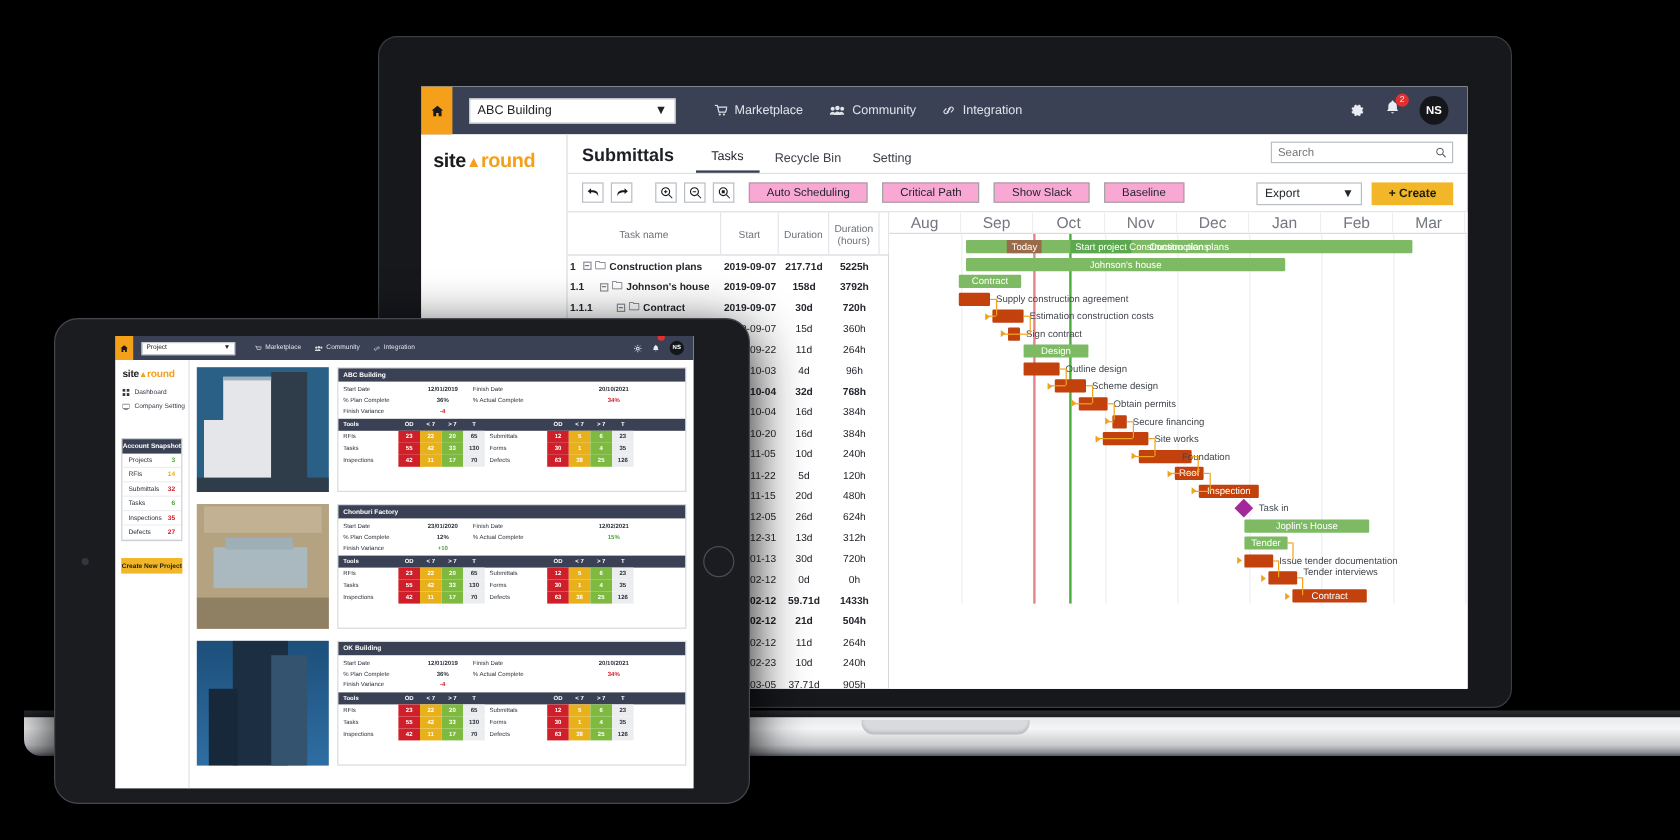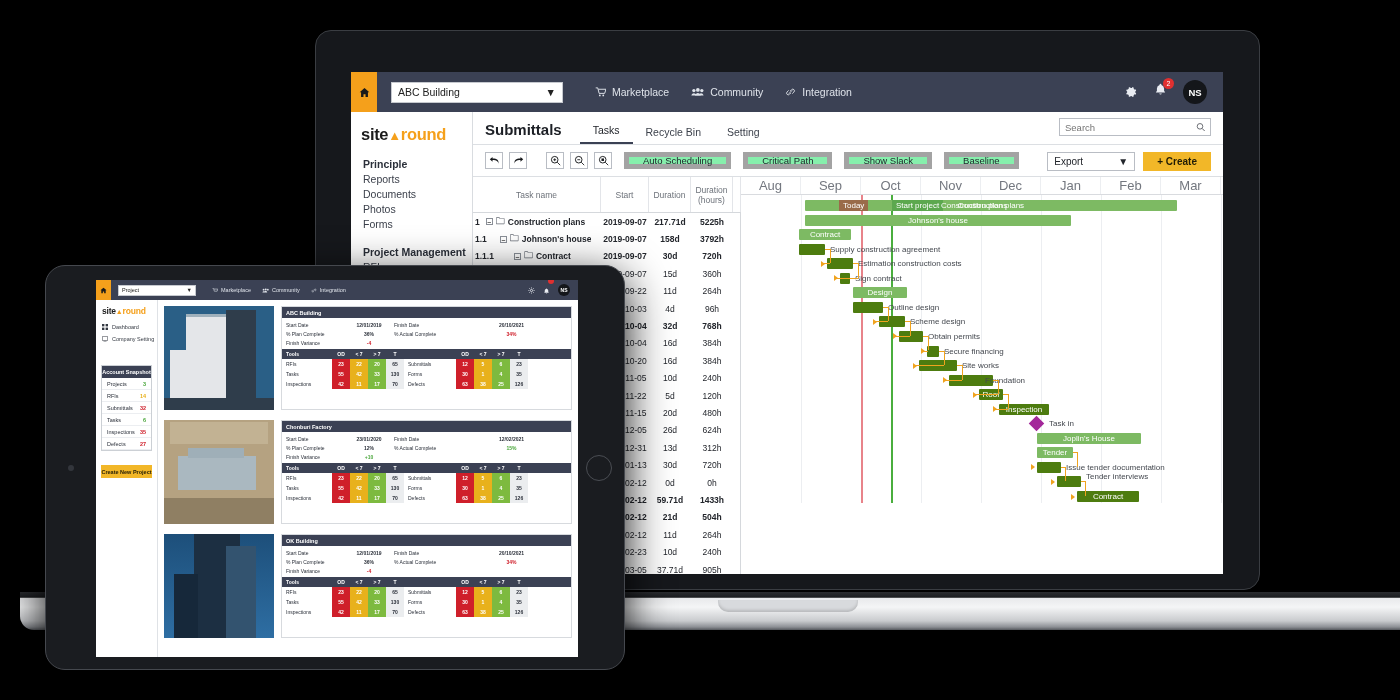--- a/index.html
+++ b/index.html
@@ -70,21 +70,21 @@
   .tab.active { color:#1c1f25; border-bottom:2px solid #3b4154; font-weight:normal;}
   .searchbox { position:absolute; right:12px; top:6px; width:152px; height:18px;
     border:1px solid #b9bdc4; display:flex; align-items:center; padding:0 5px; }
   .searchbox input { border:0; outline:0; font-size:9.5px; width:100%; color:#444;
     font-family:"Liberation Sans", sans-serif; background:transparent;}
 
   .toolbar { display:flex; align-items:center; gap:6px; padding:7px 12px; position:relative; }
   .tbtn { width:18px; height:17px; border:1px solid #b9bdc4; background:#fff;
     display:flex; align-items:center; justify-content:center; font-size:10px; color:#222; }
   .tsep { width:7px; }
-  .gbtn { height:17px; background:#86efac; border:5px solid #a3a3a3; font-size:9.5px;
+  .gbtn { height:17px; background:#f9a8d4; border:1px solid #a3a3a3; font-size:9.5px;
     color:#21252c; display:flex; align-items:center; justify-content:center; padding:0 14px;
     margin-left:6px; }
   .right-tools { position:absolute; right:12px; top:7px; display:flex; align-items:center; gap:8px;}
   .export { width:88px; height:19px; border:1px solid #b9bdc4; background:#fff;
     font-size:10px; color:#23262c; display:flex; align-items:center; justify-content:space-between;
     padding:0 6px; }
   .create { height:19px; background:#f2b728; color:#221d06; font-size:10px; font-weight:bold;
     display:flex; align-items:center; padding:0 14px; }
 
   
@@ -114,21 +114,21 @@
   .yearrow div { font-size:8.5px; color:#73777f; display:flex; align-items:center; justify-content:center;
     border-right:1px solid #e1e3e7; }
   .monthrow { height:18px; display:flex; border-bottom:1px solid #d9dbdf; }
   .monthrow div { font-size:13px; color:#73777f; display:flex; align-items:center;
     justify-content:center; border-right:1px solid #eceef1; }
   .plot { position:relative; height:308px; }
   .vline { position:absolute; top:0; bottom:0; width:1px; background:#eceef1; }
   .bar { position:absolute; height:11px; border-radius:1px; display:flex; align-items:center;
     justify-content:center; font-size:8px; color:#fff; white-space:nowrap; }
   .bar.summary { background:#7dba63; }
-  .bar.task { background:#4d7c0f; }
+  .bar.task { background:#c2410c; }
   .bar-label-out { position:absolute; font-size:8px; color:#44484f; white-space:nowrap; }
   .today-line { position:absolute; top:0; bottom:0; width:2px; background:#e8838a; }
   .start-line { position:absolute; top:0; bottom:0; width:2px; background:#4aae3e; }
   .chip { position:absolute; height:11px; font-size:8px; color:#fff; display:flex;
     align-items:center; justify-content:center; padding:0 4px; }
   .chip.today { background:#9a6b4a; }
   .chip.startp { background:#5ca84e; }
   .milestone { position:absolute; width:11px; height:11px; background:#a3289a; transform:rotate(45deg);}
   .link { position:absolute; border-color:#f0a31e; border-style:solid; border-width:0;}
   .arrow { position:absolute; width:0;height:0; border-left:4px solid #f0a31e;
@@ -262,32 +262,20 @@
           </div>
           <div class="avatar">NS</div>
         </div>
       </div>
 
       <div class="appbody">
 
         <div class="sidebar">
           <div class="logo">
             <span>site</span><span class="tri">▲</span><span class="r">round</span>
-          </div>
-          <div class="navgroup">
-            <div class="head">Principle</div>
-            <div class="nav-item">Reports</div>
-            <div class="nav-item">Documents</div>
-            <div class="nav-item">Photos</div>
-            <div class="nav-item">Forms</div>
-            <div class="gap"></div>
-            <div class="head">Project Management</div>
-            <div class="nav-item">RFIs</div>
-            <div class="nav-item">Submittals</div>
-            <div class="nav-item sel">Schedule</div>
           </div>
         </div>
 
         <div class="content">
           <div class="tabsrow">
             <div class="pagetitle">Submittals</div>
             <div class="tab active">Tasks</div>
             <div class="tab">Recycle Bin</div>
             <div class="tab">Setting</div>
             <div class="searchbox">

